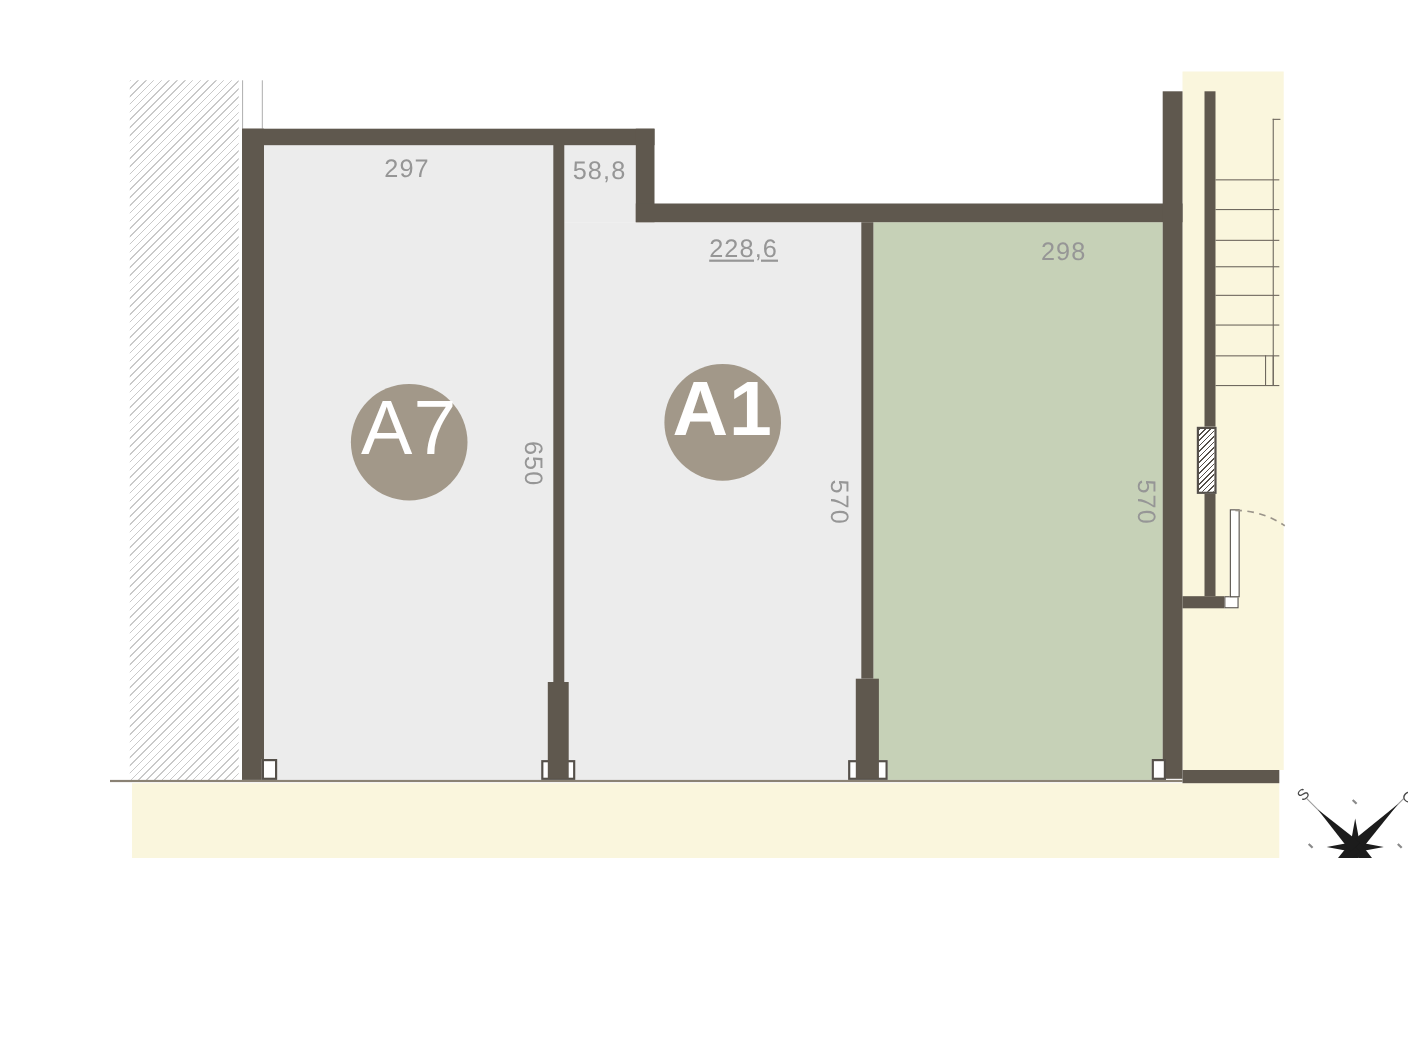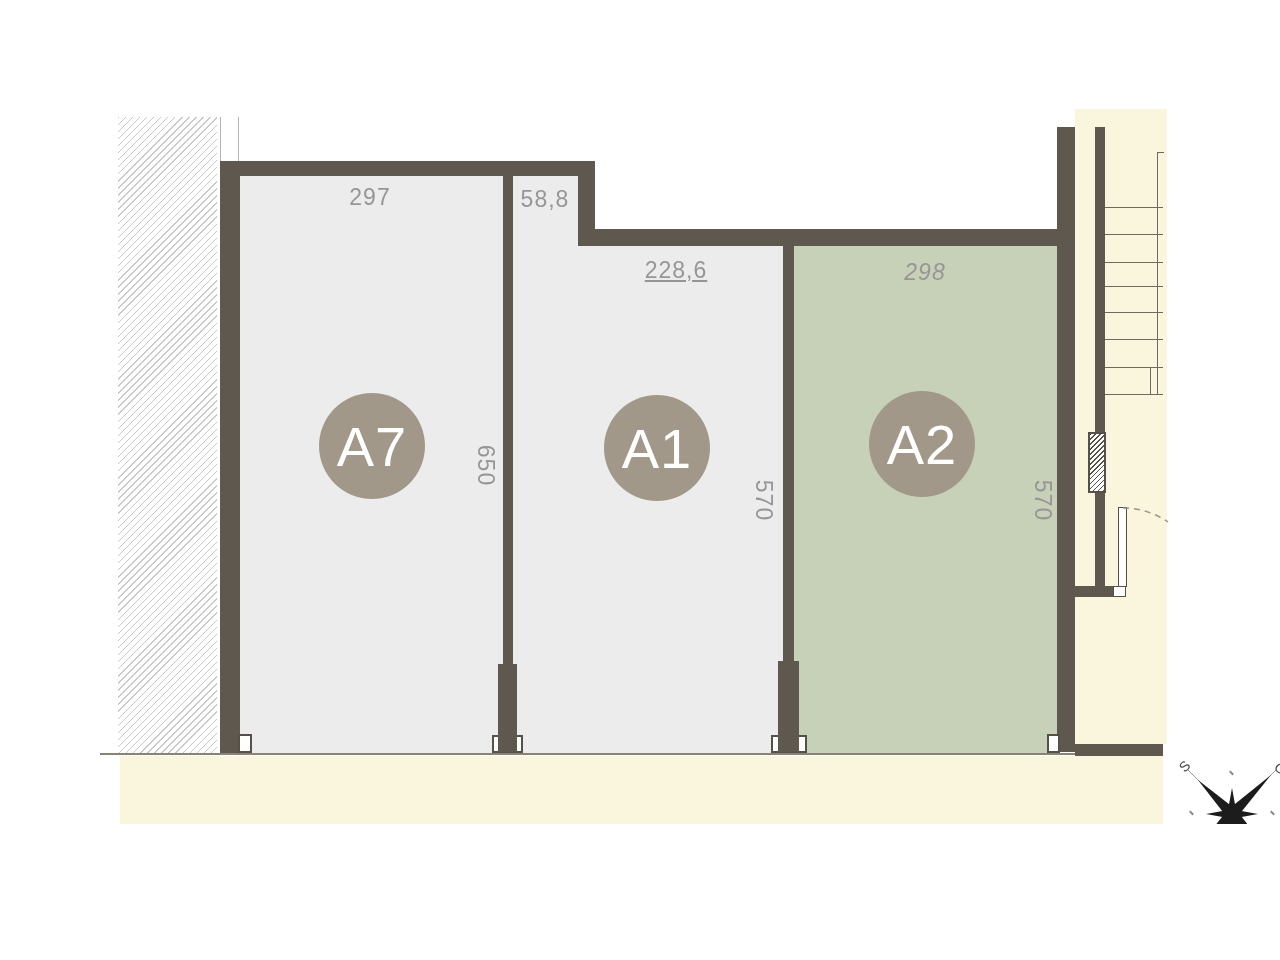--- a/index.html
+++ b/index.html
@@ -1,31 +1,31 @@
 <!DOCTYPE html>
 <html style="--wall: #5f584e; --room_light: #ececec; --room_highlight: #c6d1b7; --floor_cream: #faf6dd; --badge: #a29889; --dim_text: #969696; --hatch_line: #c9c9c9; --stair_line: #6f695f; --glass_line: #8a8274;"><head>
 <meta charset="utf-8">
 <style>
   html,body{margin:0;padding:0;background:#ffffff;}
   #canvas{position:relative;width:1280px;height:780px;background:#fff;overflow:hidden;
-          font-family:"Liberation Sans",sans-serif;margin-top:44px;}
+          font-family:"Liberation Sans",sans-serif;}
   .abs{position:absolute;}
   .wall{position:absolute;background:var(--wall);}
   .room-light{position:absolute;background:var(--room_light);}
   .room-green{position:absolute;background:var(--room_highlight);}
   .cream{position:absolute;background:var(--floor_cream);}
   .hatch{position:absolute;background:
      repeating-linear-gradient(135deg, var(--hatch_line) 0 1px, transparent 1px 5px),
      #ffffff;}
   .ext-line{position:absolute;width:1px;background:#b5b5b5;}
   .dim{position:absolute;color:var(--dim_text);font-size:23px;letter-spacing:1px;
        font-weight:300;text-align:center;white-space:nowrap;}
   .dim-v{transform:rotate(90deg);transform-origin:center center;}
   .badge{position:absolute;width:106px;height:106px;border-radius:50%;background:var(--badge);
-         display:flex;align-items:center;justify-content:center;color:#fff;font-size:56px;
+         display:flex;align-items:flex-start;justify-content:center;color:#fff;font-size:70px;
          font-weight:300;letter-spacing:1px;}
   .shoe{position:absolute;background:#fff;border:2px solid #55504a;box-sizing:border-box;}
   .tread{position:absolute;left:1105px;width:58px;height:1px;background:var(--stair_line);}
   .glass{position:absolute;background:var(--glass_line);}
   .win-hatch{position:absolute;background:
      repeating-linear-gradient(135deg,#55504a 0 1px,transparent 1px 3.5px),#fff;
      border:2px solid #55504a;box-sizing:border-box;}
   .door{position:absolute;background:#fff;border:1.5px solid #55504a;box-sizing:border-box;}
   svg text{font-family:"Liberation Sans",sans-serif;}
 </style>
@@ -84,33 +84,30 @@
   <div class="win-hatch" style="left:1088px;top:388px;width:18px;height:61px;"></div>
   <div class="door" style="left:1113px;top:542px;width:13px;height:11px;"></div>
   <div class="door" style="left:1118px;top:463px;width:9px;height:80px;"></div>
   <svg class="abs" style="left:1120px;top:455px;" width="60" height="40" viewBox="0 0 60 40">
     <path d="M 3 9 A 79 79 0 0 1 48 23" fill="none" stroke="#9a948a" stroke-width="1.5" stroke-dasharray="6 5"></path>
   </svg>
 
   <div class="dim" style="left:310px;top:140px;width:120px;">297</div>
   <div class="dim" style="left:505px;top:142px;width:80px;">58,8</div>
   <div class="dim" style="left:616px;top:213px;width:120px;text-decoration:underline;">228,6</div>
-  <div class="dim" style="left:865px;top:215px;width:120px;font-style:italic;">298</div>
+  <div class="dim" style="left:907px;top:215px;width:120px;">298</div>
   <div class="dim dim-v" style="left:425px;top:408px;width:120px;">650</div>
   <div class="dim dim-v" style="left:703px;top:443px;width:120px;">570</div>
   <div class="dim dim-v" style="left:982px;top:443px;width:120px;">570</div>
 
   <div class="badge" style="left:319px;top:349px;">
       <span>A7</span>
     </div>
-  <div class="badge" style="left:604px;top:351px;">
+  <div class="badge" style="left:604px;top:331px;font-weight:bold;">
       <span>A1</span>
-    </div>
-  <div class="badge" style="left:869px;top:347px;">
-      <span>A2</span>
     </div>
 
   <svg class="abs" style="left:1157px;top:695px;" width="150" height="150" viewBox="0 0 150 150">
     <line x1="31" y1="31" x2="119" y2="119" stroke="#9b9b9b" stroke-width="1"></line>
     <line x1="119" y1="31" x2="31" y2="119" stroke="#9b9b9b" stroke-width="1"></line>
 
     <polygon points="75,49 79,71 75,75 71,71" fill="#1c1c1c"></polygon>
     <polygon points="101,75 79,79 75,75 79,71" fill="#1c1c1c"></polygon>
     <polygon points="75,101 71,79 75,75 79,79" fill="#1c1c1c"></polygon>
     <polygon points="49,75 71,71 75,75 71,79" fill="#1c1c1c"></polygon>

